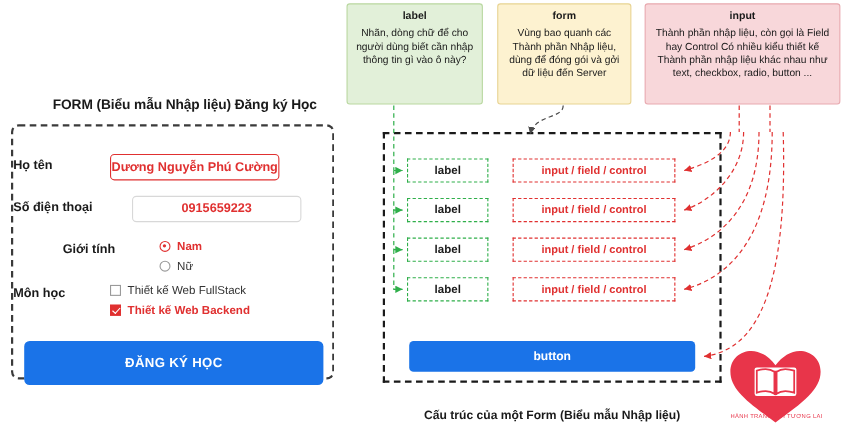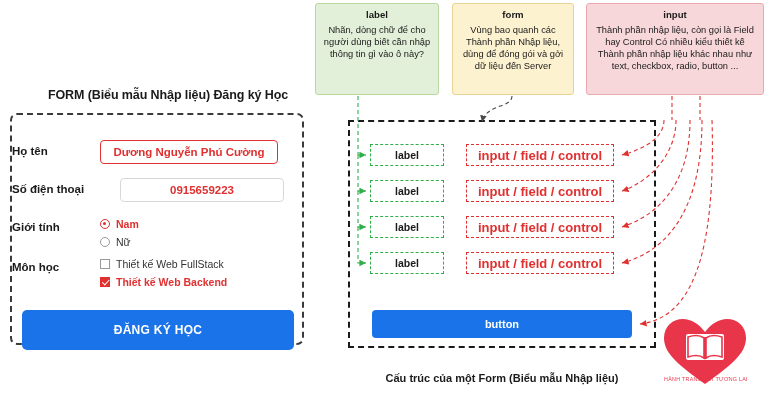--- a/index.html
+++ b/index.html
@@ -51,21 +51,21 @@
   }
   .field-label {
     width: 88px;
     font-size: 11.5px;
     font-weight: bold;
     color: #1a1a1a;
     padding-top: 5px;
     flex: none;
   }
   .text-input {
-    width: 178px;
+    width: 154px;
     height: 24px;
     border: 1px solid #e03030;
     border-radius: 4px;
     box-sizing: border-box;
     display: flex;
     align-items: center;
     justify-content: center;
     font-size: 11.5px;
     font-weight: bold;
     color: #e03030;
@@ -218,21 +218,21 @@
   }
   .s-input {
     position: absolute;
     width: 148px;
     height: 22px;
     border: 1.4px dashed #e03030;
     box-sizing: border-box;
     display: flex;
     align-items: center;
     justify-content: center;
-    font-size: 13px;
+    font-size: 10px;
     font-weight: bold;
     color: #e03030;
     background: #ffffff;
   }
   .s-button {
     position: absolute;
     left: 372px;
     top: 310px;
     width: 260px;
     height: 28px;
@@ -305,21 +305,21 @@
   <div class="field-row" style="top:140px;">
     <div class="field-label">Họ tên</div>
     <div class="text-input">Dương Nguyễn Phú Cường</div>
   </div>
 
   <div class="field-row" style="top:178px;gap:20px;">
     <div class="field-label">Số điện thoại</div>
     <div class="text-input" style="border-color:#d8d8d8;color:#e03030;">0915659223</div>
   </div>
 
-  <div class="field-row" style="top:216px;">
+  <div class="field-row" style="top:216px;margin-left:45px;">
     <div class="field-label">Giới tính</div>
     <div class="radio-group">
       <div class="opt checked-label">
         <span class="radio on"></span>
         <span>Nam</span>
       </div>
       <div class="opt">
         <span class="radio"></span>
         <span>Nữ</span>
       </div>

